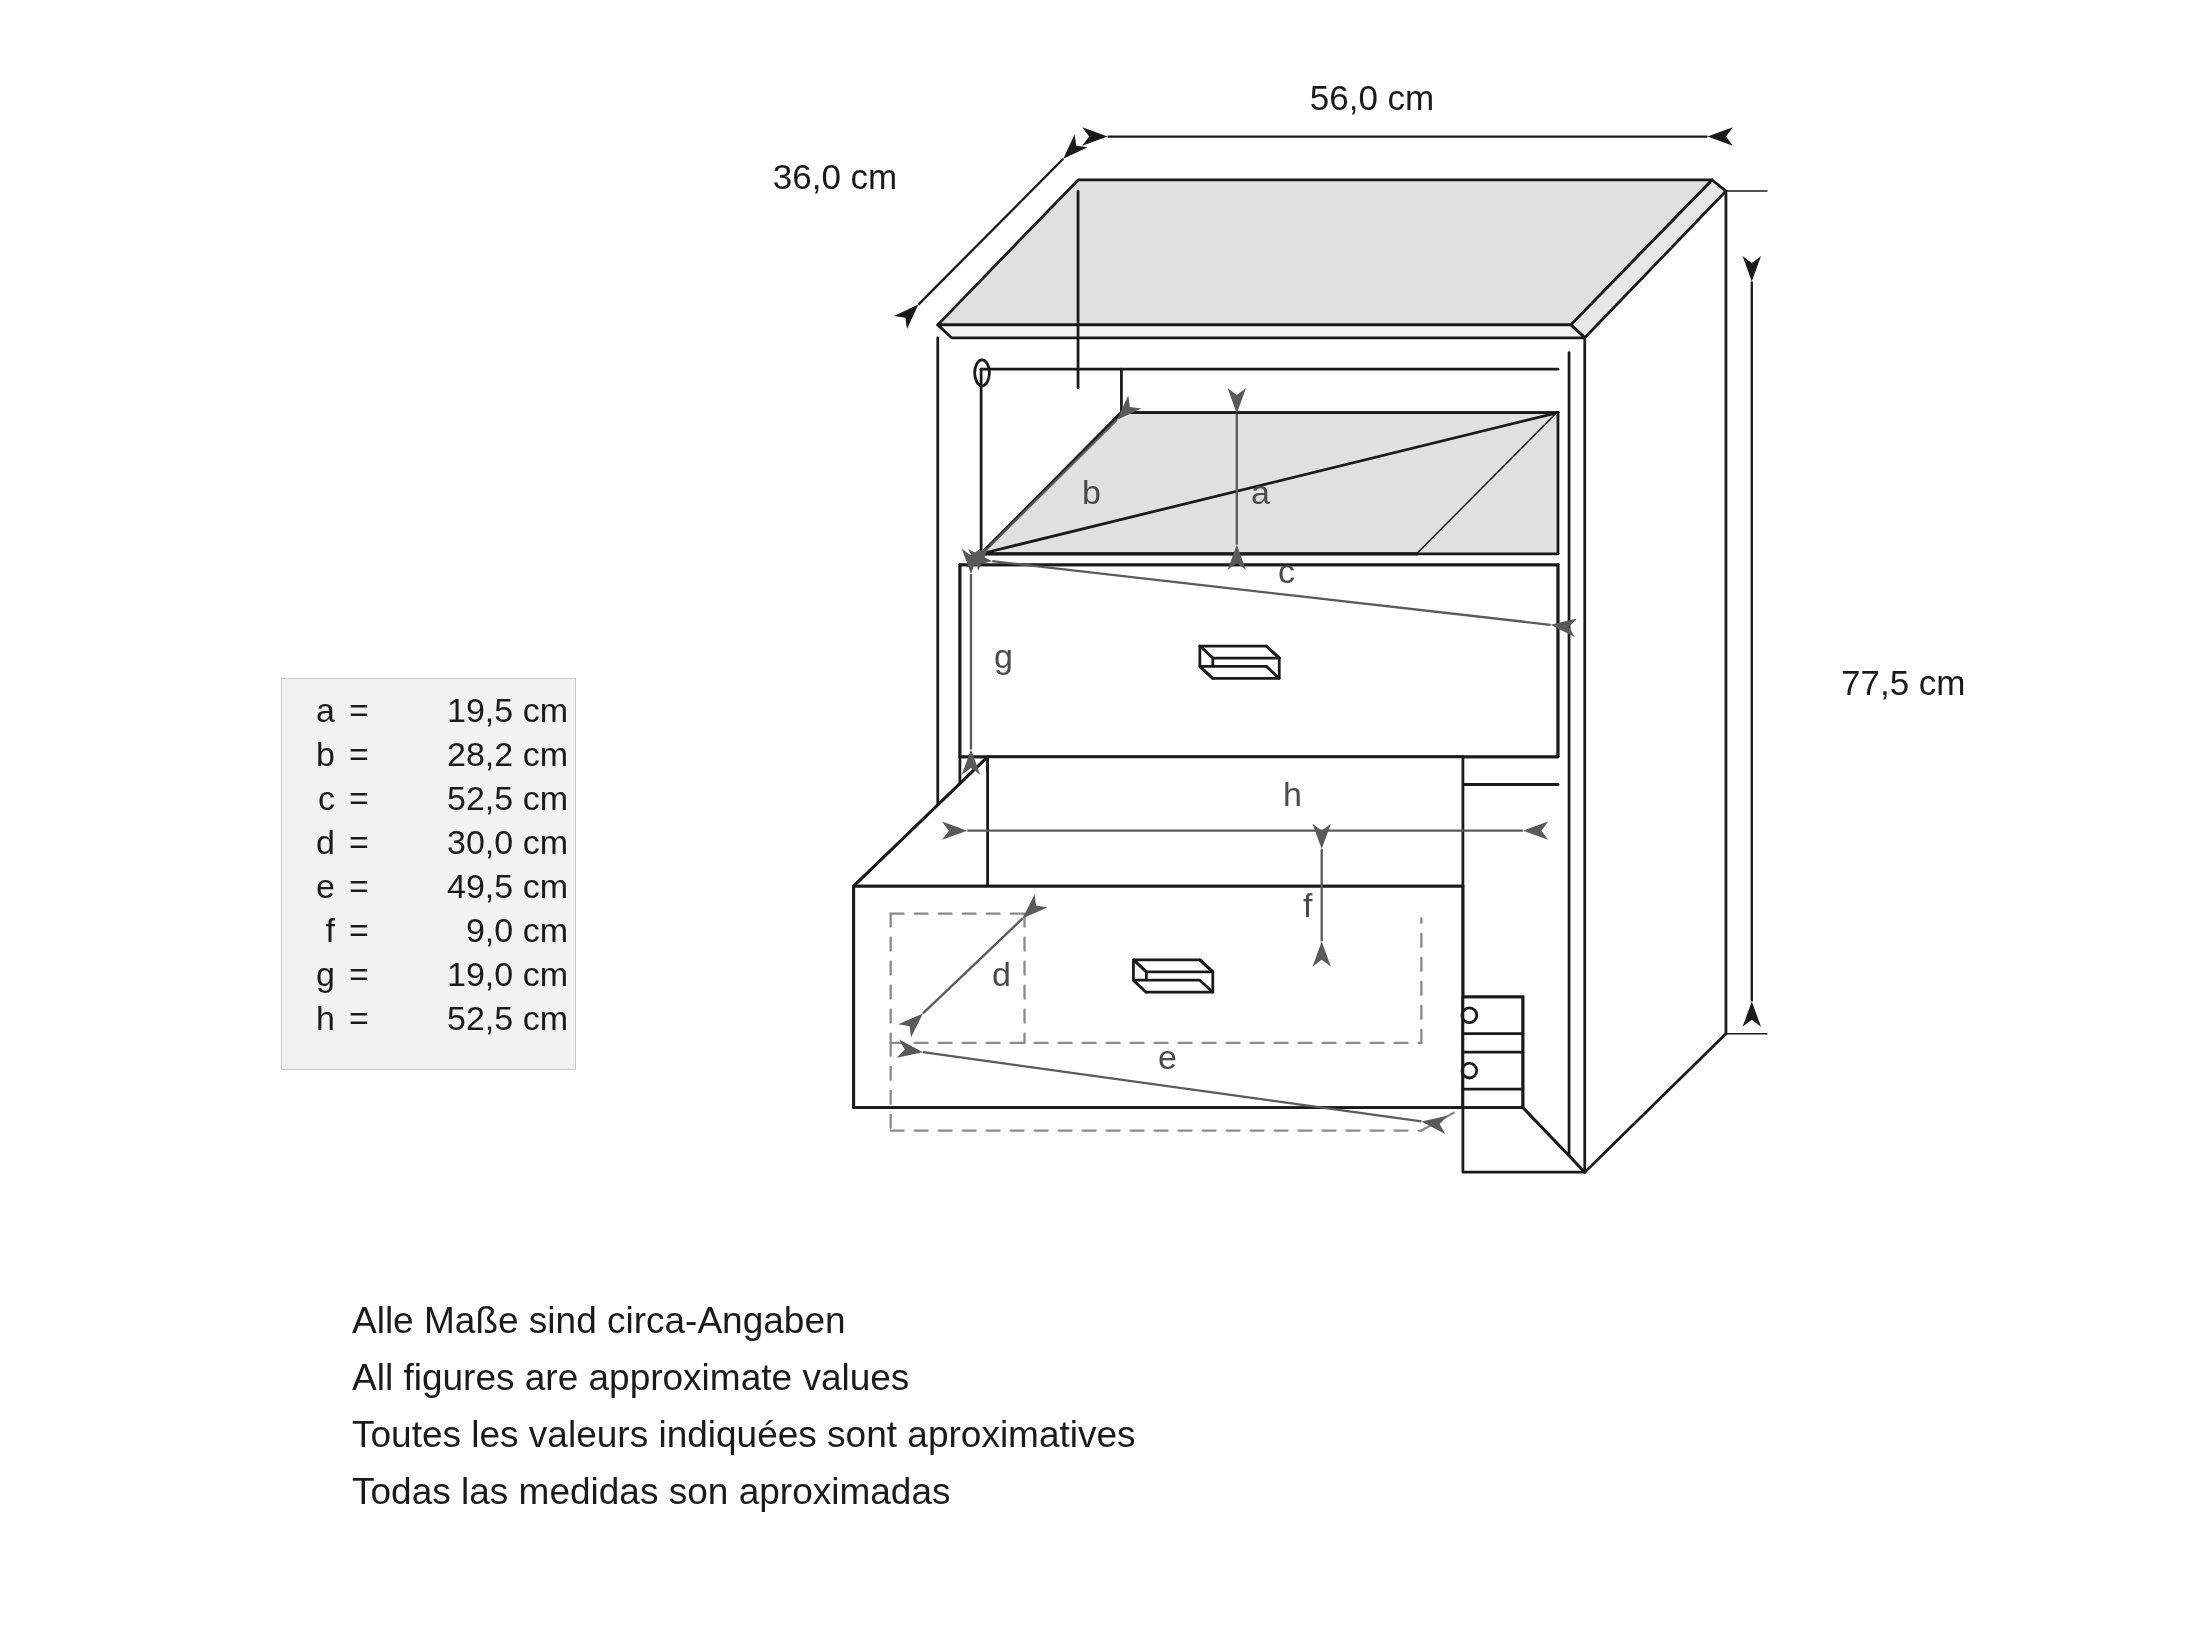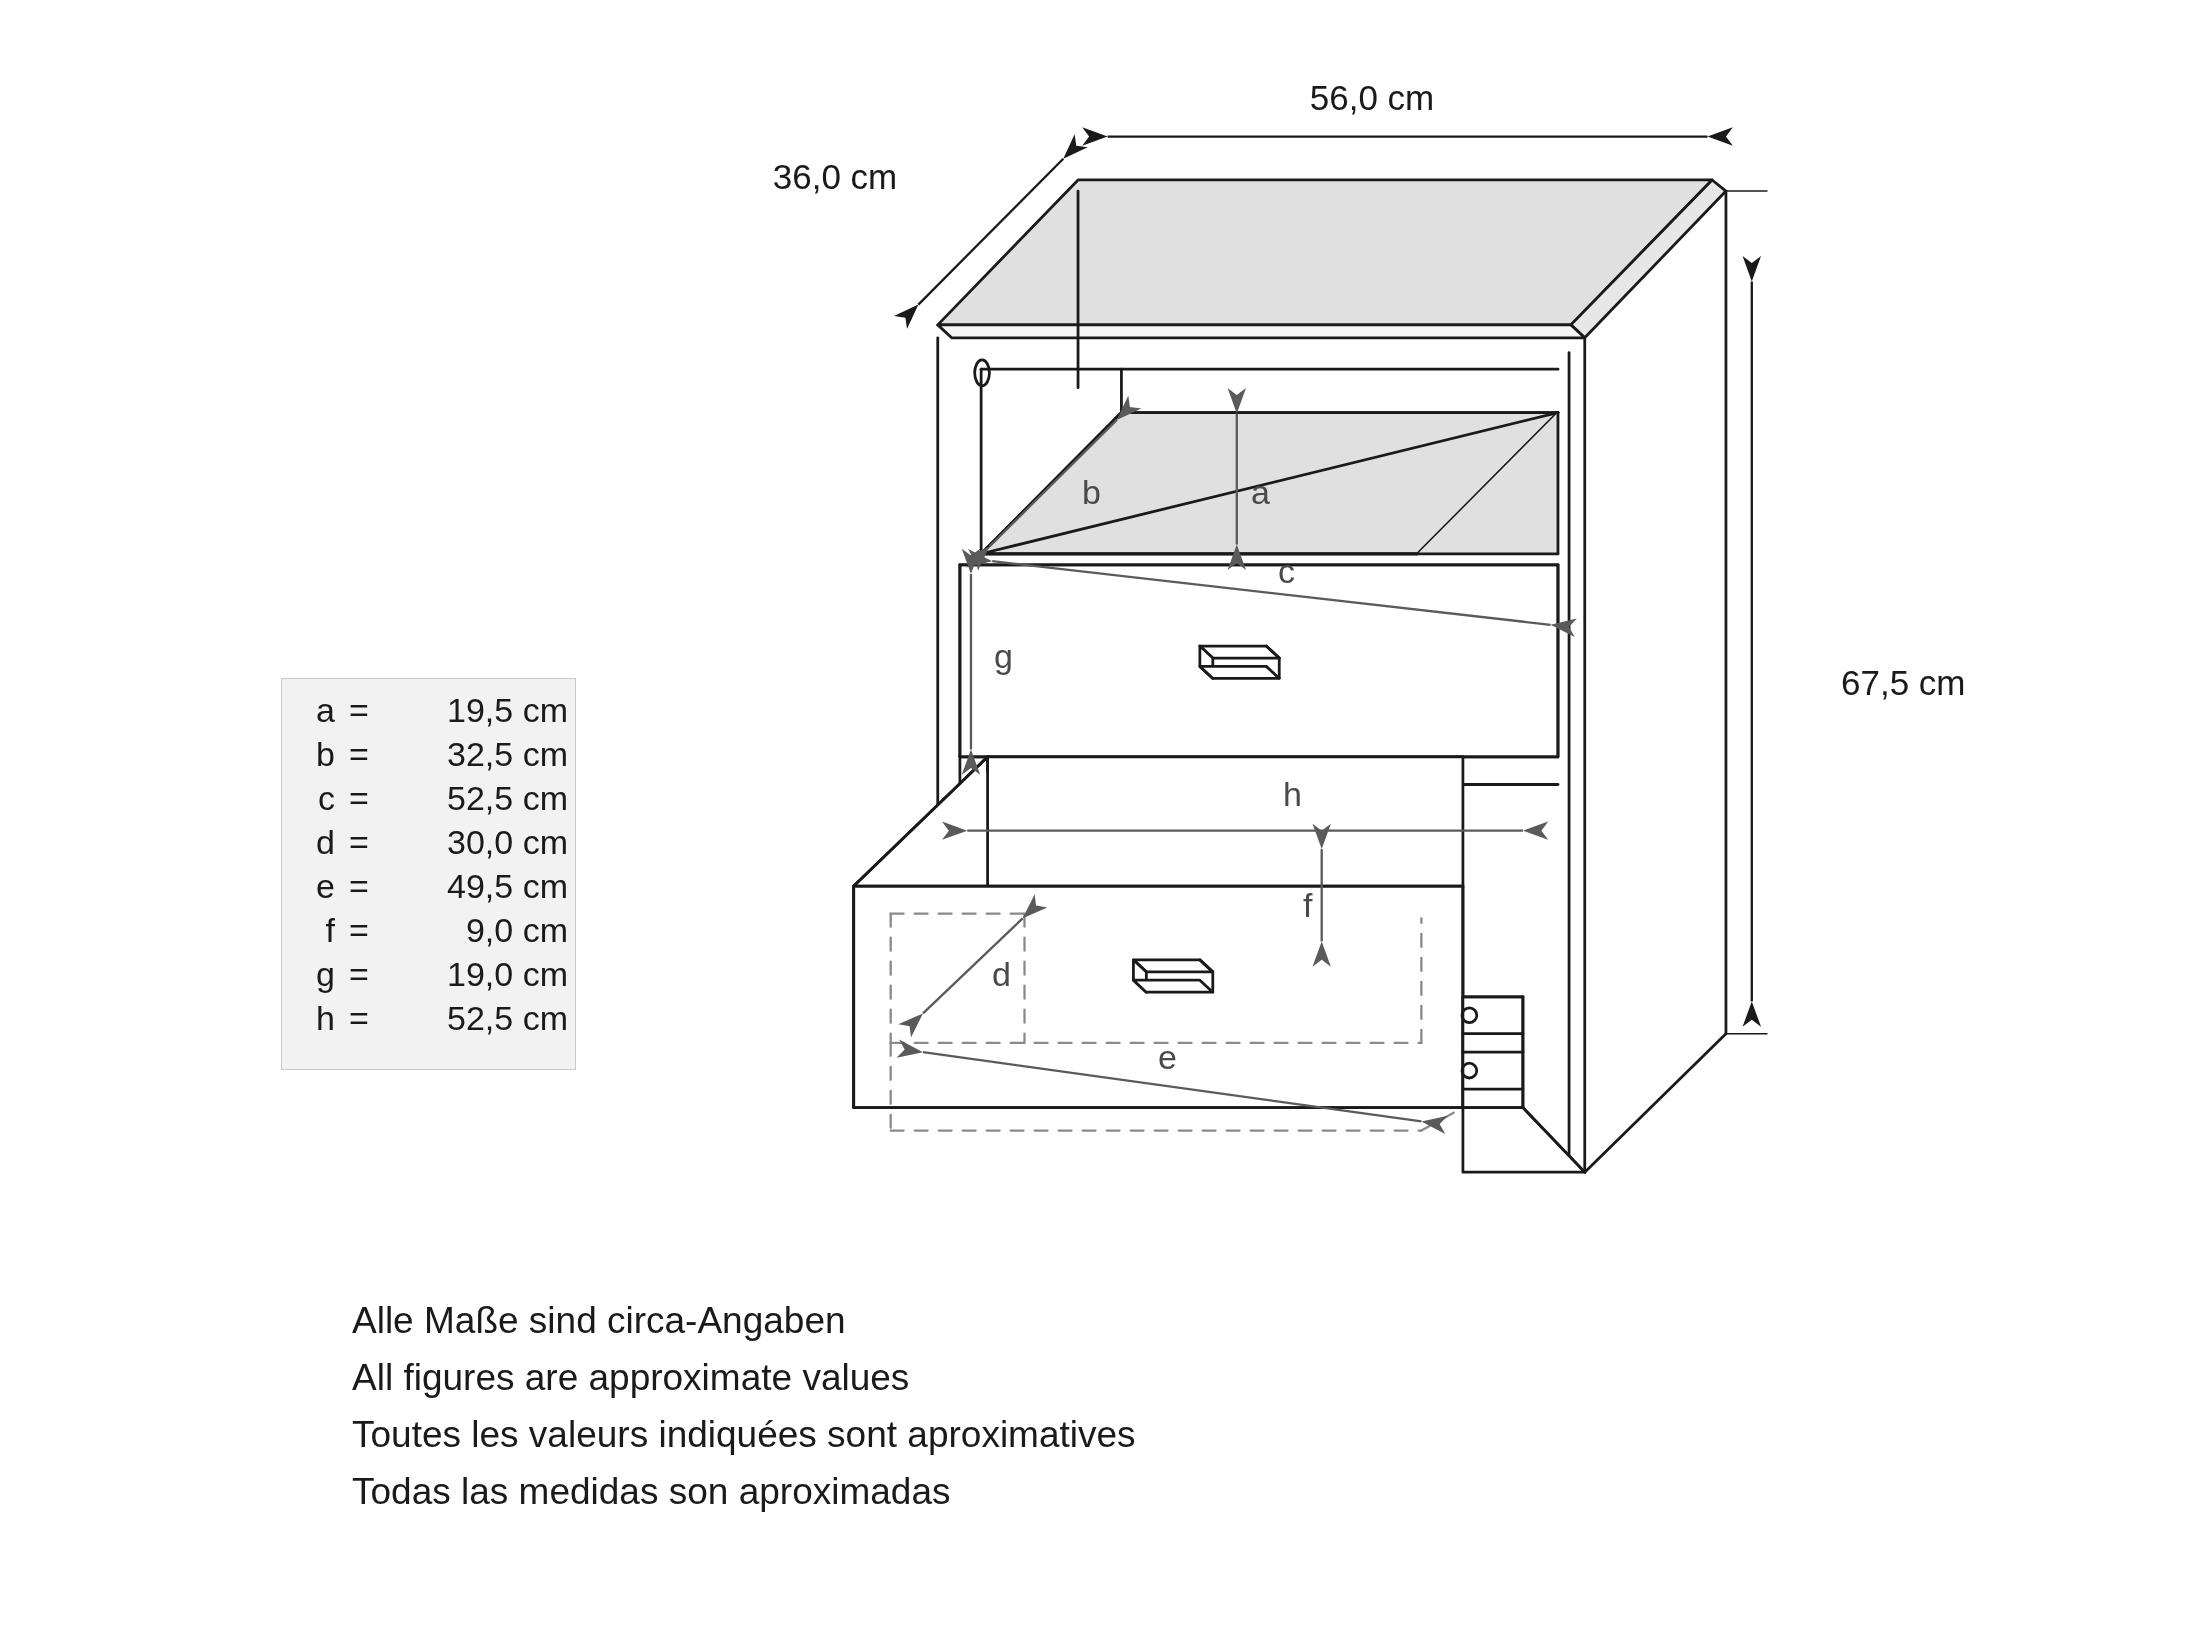--- a/index.html
+++ b/index.html
@@ -266,42 +266,42 @@
       <line x1="1432" y1="920" x2="1432" y2="1020" marker-start="url(#arrow-start-g)" marker-end="url(#arrow-end-g)"></line>
 
       <line x1="1108" y1="995" x2="1000" y2="1098" marker-start="url(#arrow-start-g)" marker-end="url(#arrow-end-g)"></line>
 
       <line x1="1000" y1="1140" x2="1540" y2="1215" marker-start="url(#arrow-start-g)" marker-end="url(#arrow-end-g)"></line>
     </g>
   </svg>
 
   <div class="dim-label" style="left:1372px; top:118px; transform:translate(-50%,-100%);">56,0 cm</div>
   <div class="dim-label" style="left:835px; top:177px; transform:translate(-50%,-50%);text-align:right;">36,0 cm</div>
-  <div class="dim-label" style="left:1841px; top:683px; transform:translate(0,-50%);">67,5 cm</div>
+  <div class="dim-label" style="left:1841px; top:683px; transform:translate(0,-50%);">77,5 cm</div>
 
   <div class="letter-label" style="left:1251px; top:473px;">a</div>
   <div class="letter-label" style="left:1082px; top:473px;">b</div>
   <div class="letter-label" style="left:1278px; top:552px;">c</div>
   <div class="letter-label" style="left:994px; top:637px;">g</div>
   <div class="letter-label" style="left:1283px; top:775px;">h</div>
   <div class="letter-label" style="left:1303px; top:886px;">f</div>
   <div class="letter-label" style="left:992px; top:955px;">d</div>
   <div class="letter-label" style="left:1158px; top:1038px;">e</div>
 
   <div class="legend-box"></div>
   <div class="legend-table">
     <div class="legend-row">
       <span class="legend-key">a</span>
       <span class="legend-eq">=</span>
       <span class="legend-val">19,5 cm</span>
     </div>
     <div class="legend-row">
       <span class="legend-key">b</span>
       <span class="legend-eq">=</span>
-      <span class="legend-val">32,5 cm</span>
+      <span class="legend-val">28,2 cm</span>
     </div>
     <div class="legend-row">
       <span class="legend-key">c</span>
       <span class="legend-eq">=</span>
       <span class="legend-val">52,5 cm</span>
     </div>
     <div class="legend-row">
       <span class="legend-key">d</span>
       <span class="legend-eq">=</span>
       <span class="legend-val">30,0 cm</span>

